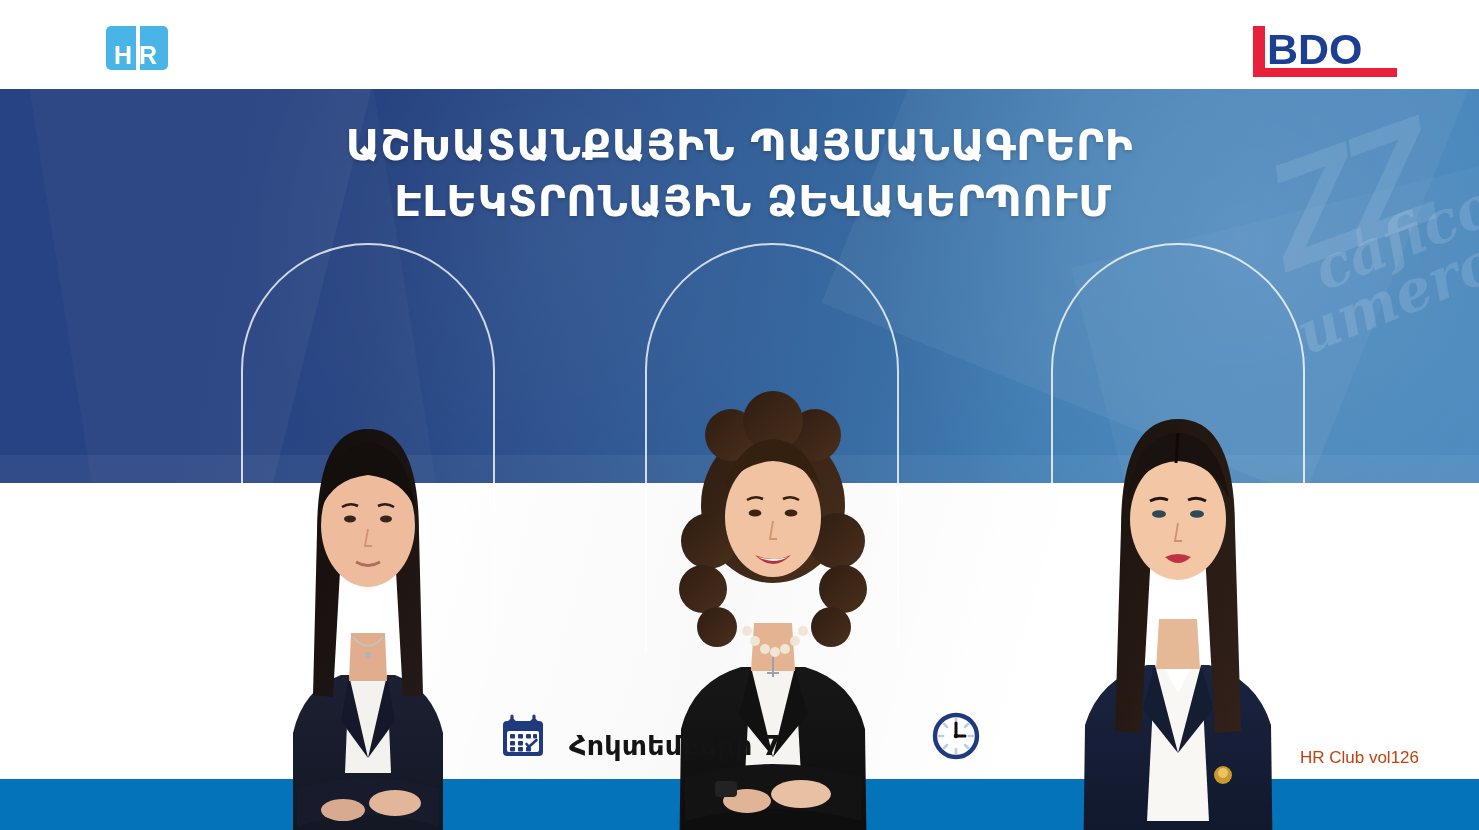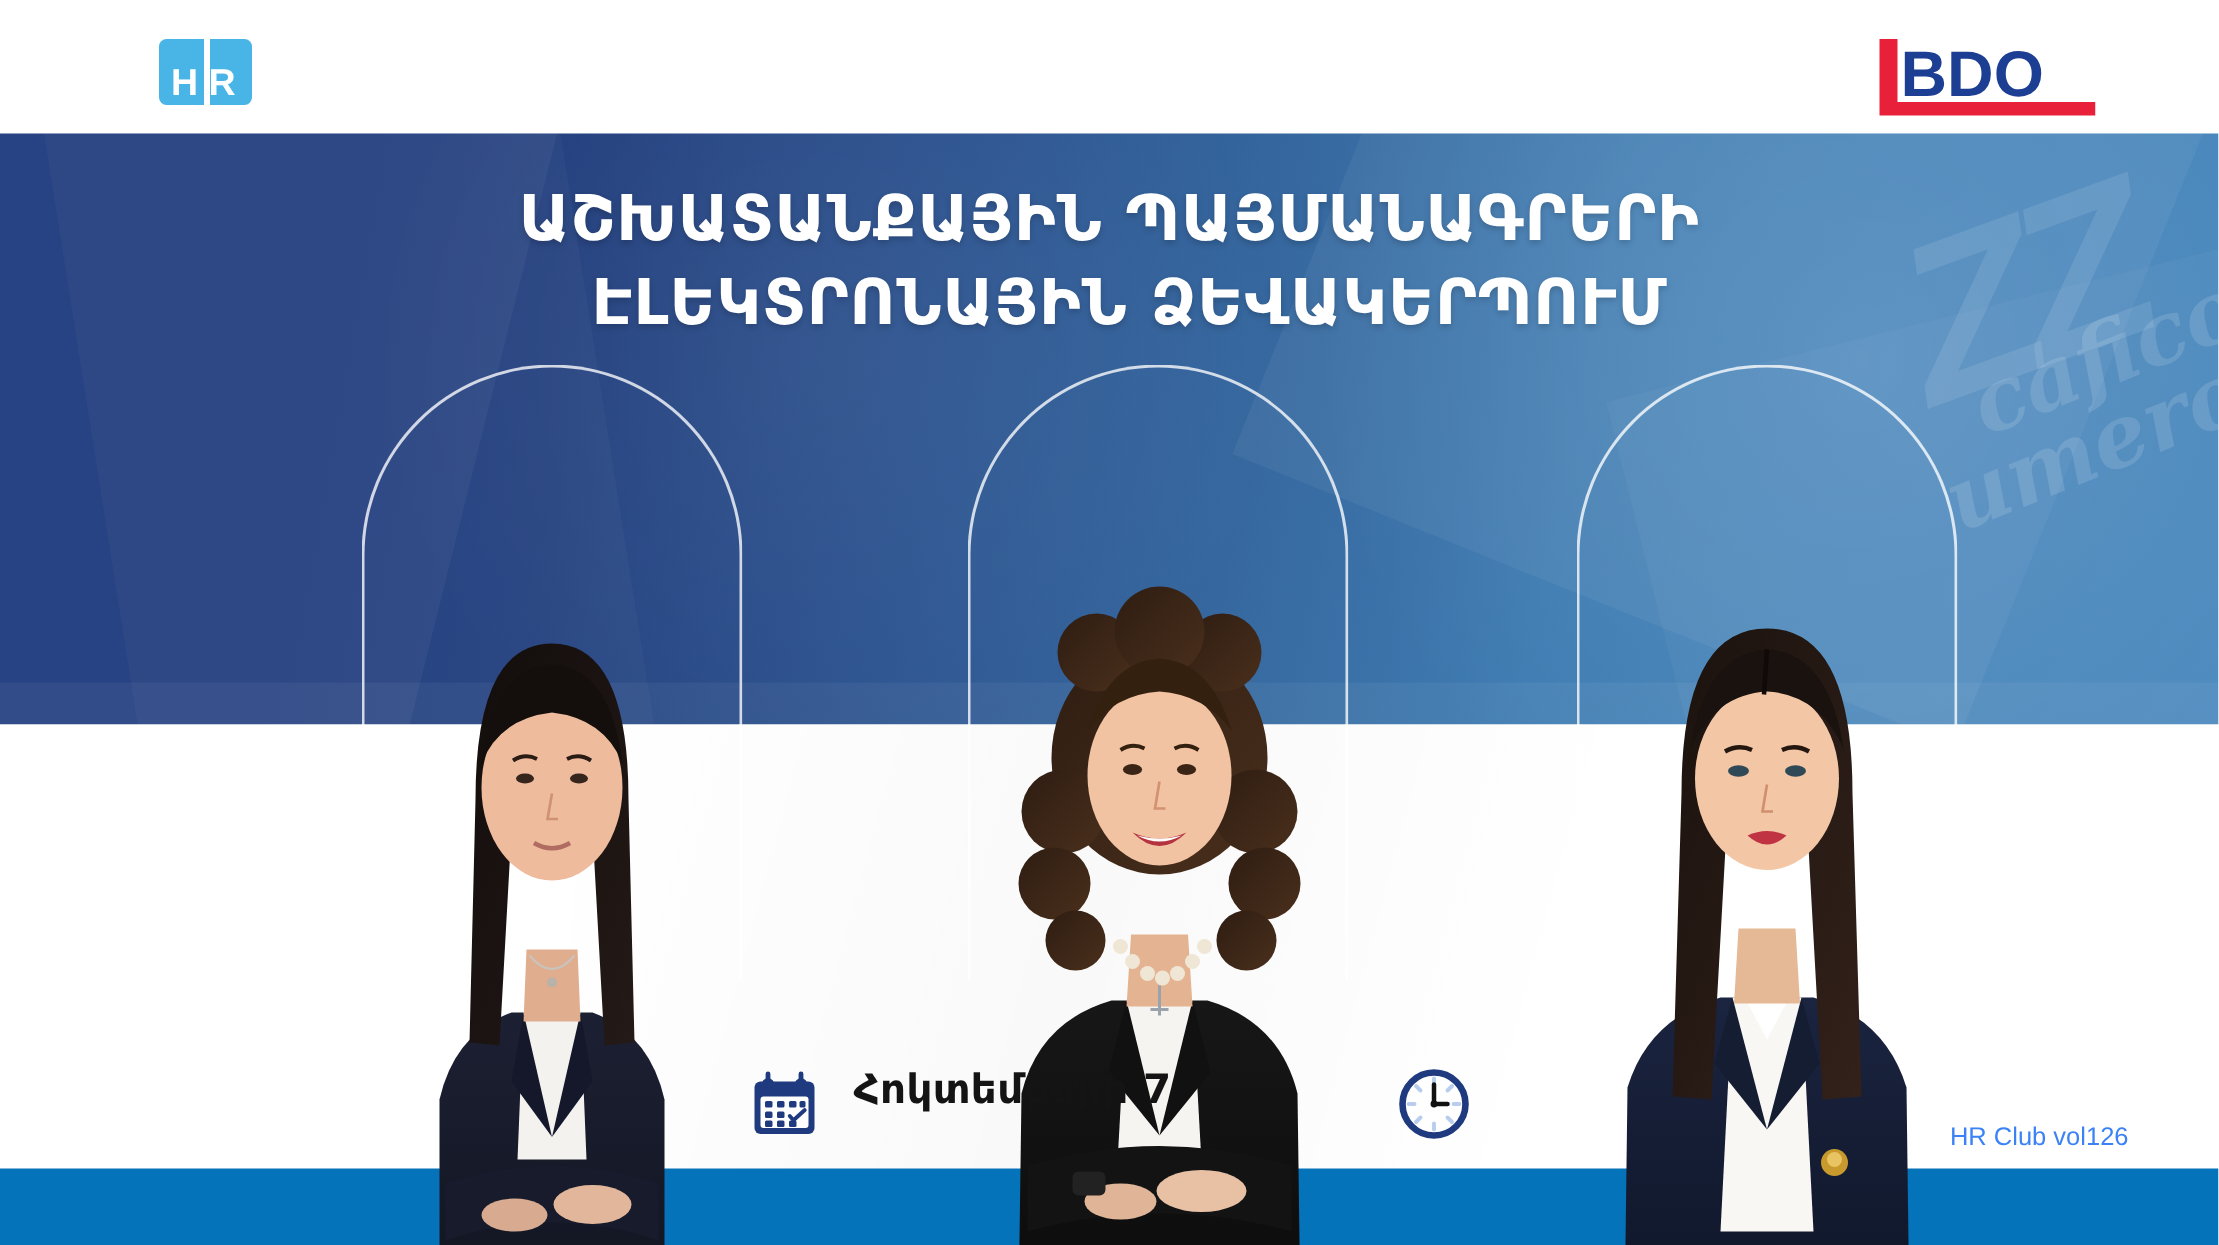--- a/index.html
+++ b/index.html
@@ -137,29 +137,29 @@
   #sp3 { left:1051px; top:243px; width:254px; height:440px; }
   #sp3 .arch-frame { width:254px; height:410px; }
   #sp3 .portrait { left:12px; top:58px; width:230px; height:580px; }
 
   
   #meta-row {
     position:absolute; left:0; top:708px; width:1479px; height:56px;
     display:flex; align-items:center; justify-content:center; gap:150px;
     z-index:8;
   }
-  .meta-item { display:flex; align-items:flex-start; gap:21px; }
+  .meta-item { display:flex; align-items:flex-end; gap:21px; }
   .meta-text {
     color:#141414; font-weight:bold; font-size:27px;
     font-family:"DejaVu Sans","Liberation Sans",sans-serif;
     letter-spacing:0.2px;
   }
   #hrclub {
     position:absolute; right:60px; top:748px; z-index:8;
-    color:#3b82f6; font-size:17px;
+    color:#c2410c; font-size:17px;
     font-family:"Liberation Sans",sans-serif;
   }
 
   
   #footer-bar {
     position:absolute; left:0; top:779px; width:1479px; height:51px;
     background:#0573b9;
   }
 
   

